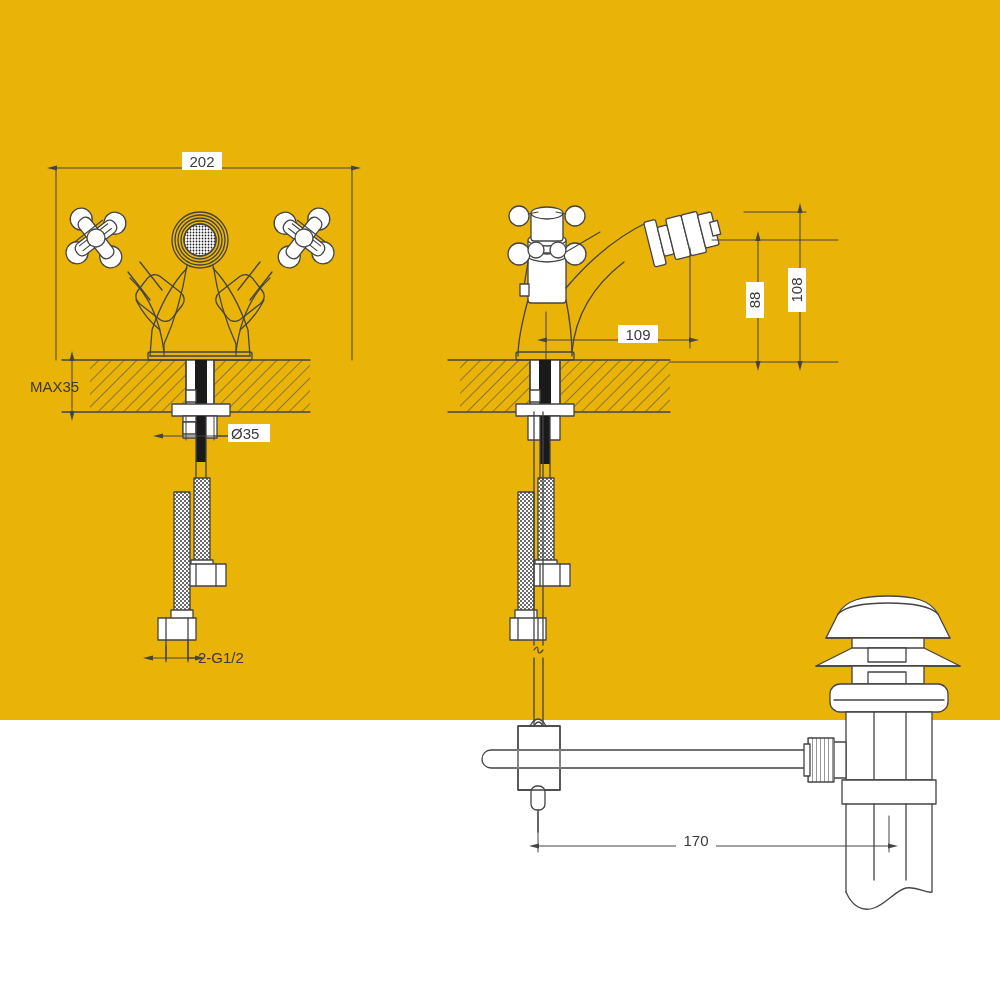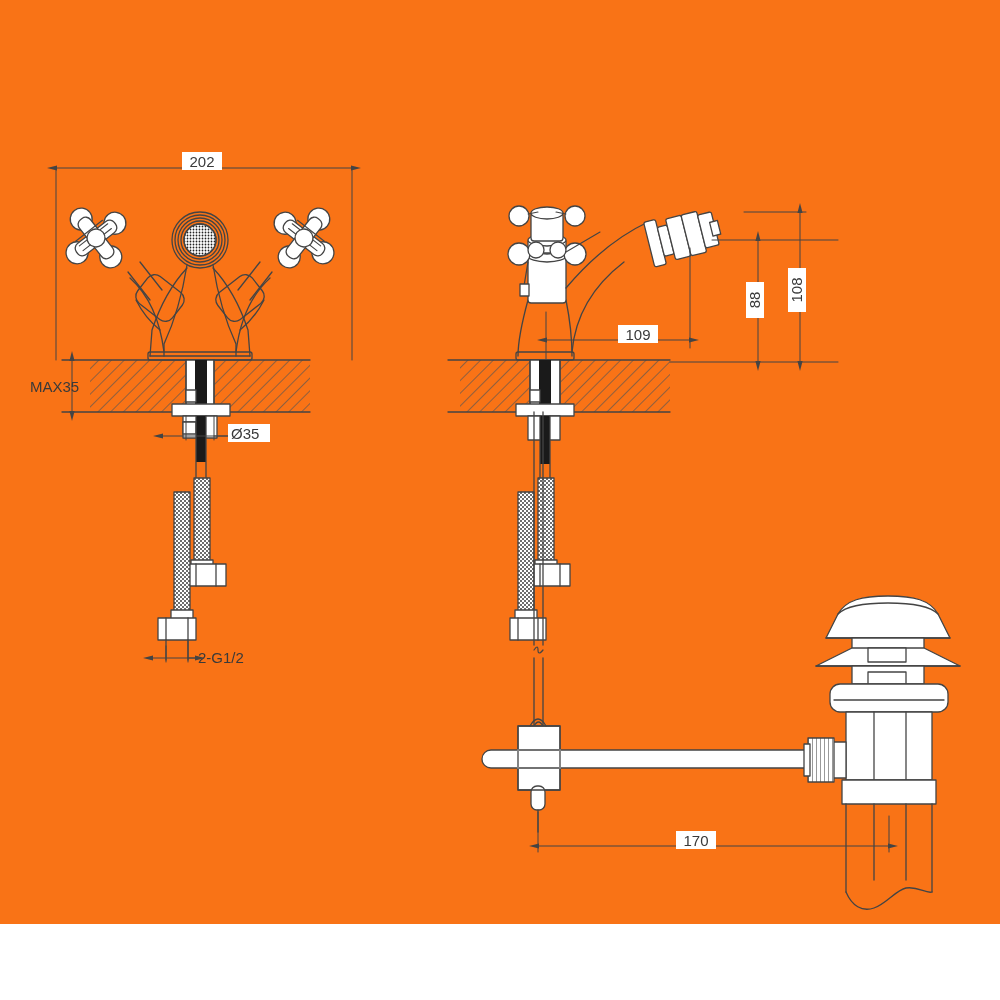--- a/index.html
+++ b/index.html
@@ -4,22 +4,22 @@
 <title>Technical Drawing</title>
 <style>
   html,body{margin:0;padding:0;background:#ffffff;}
   body{
     width:1000px;height:1000px;
     font-family:"Liberation Sans", sans-serif;
     overflow:hidden;
   }
   #sheet{
     position:relative;
-    width:1000px;height:924px;
-    background:#f97316;
+    width:1000px;height:720px;
+    background:#eab308;
   }
   svg#drawing{
     position:absolute;left:0;top:0;
     width:1000px;height:1000px;
     display:block;
   }
   .dimtext{
     font-family:"Liberation Sans", sans-serif;
     font-size:15px;
     fill:#3a3a3a;

